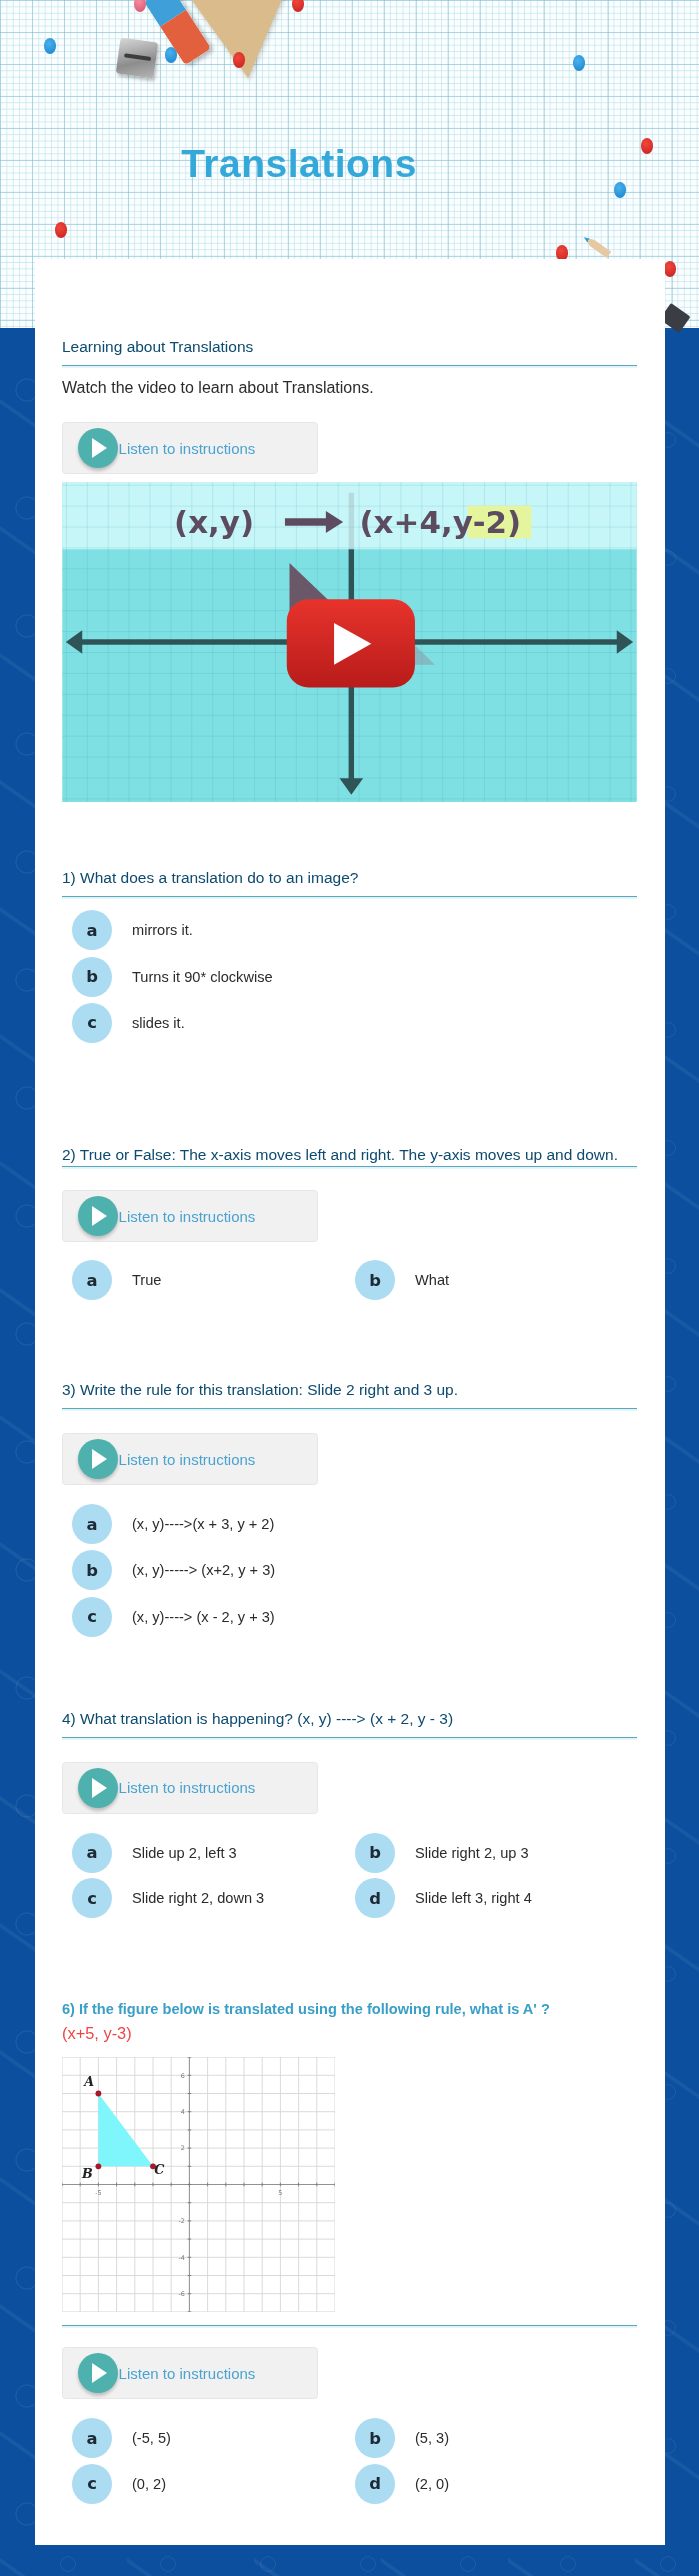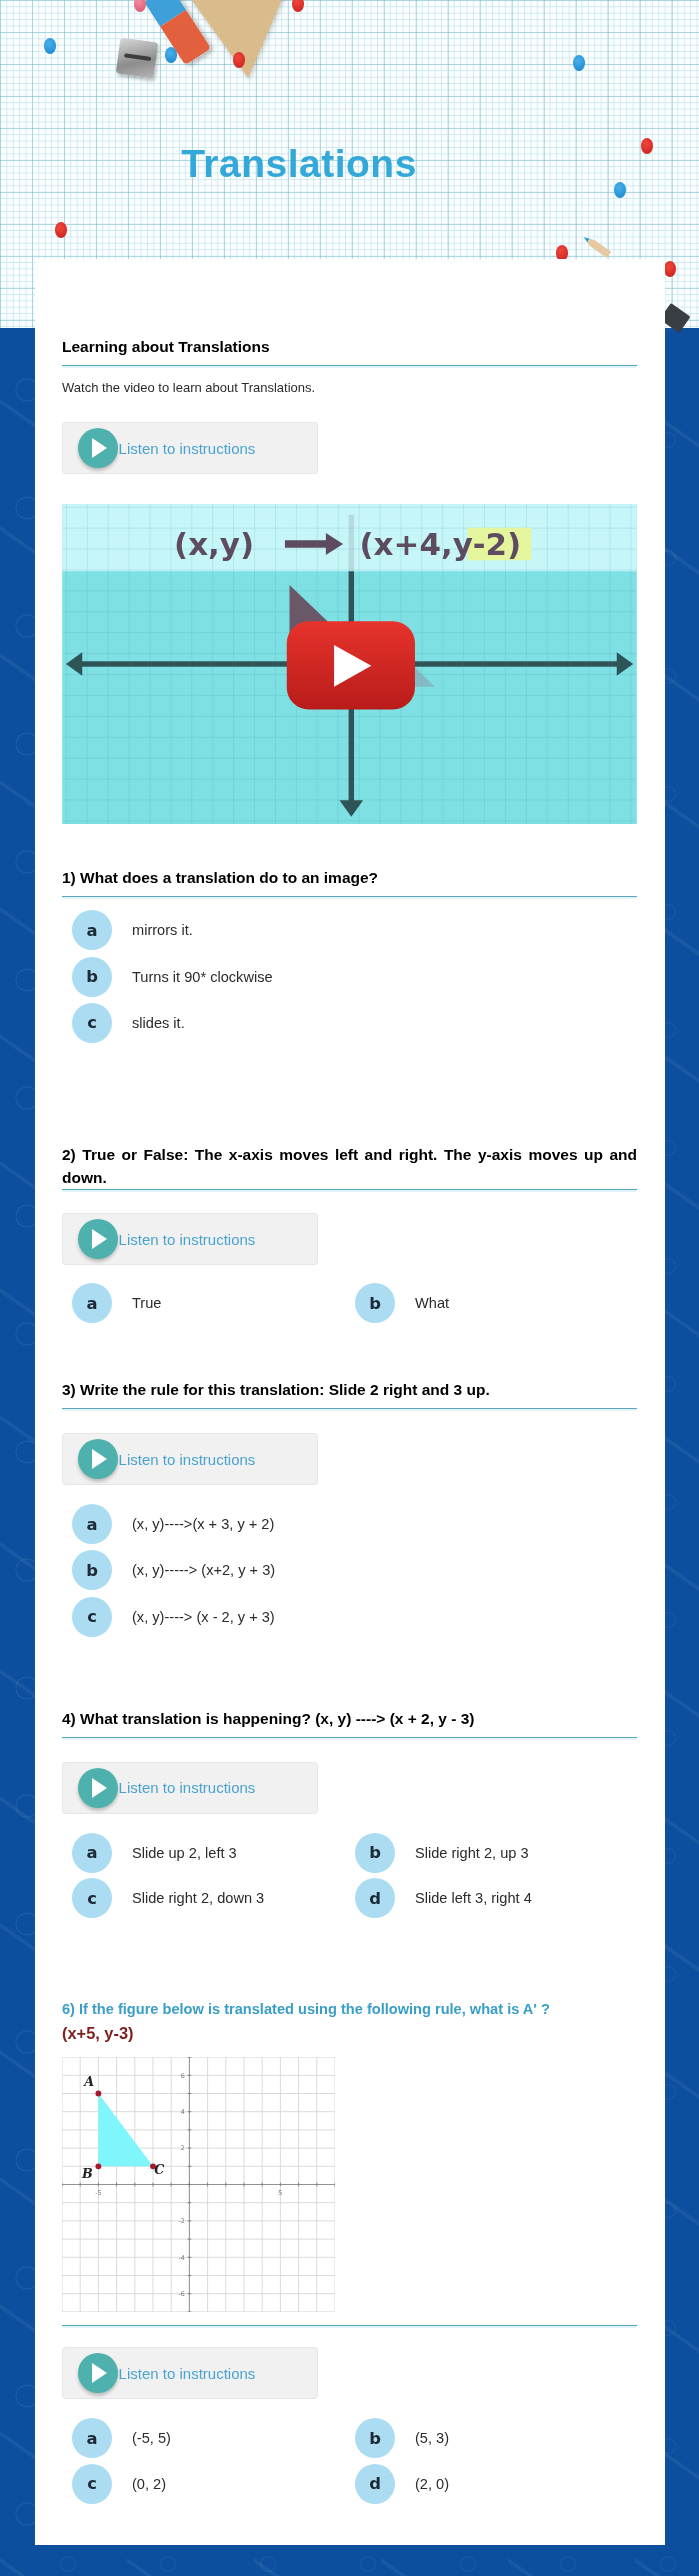--- a/index.html
+++ b/index.html
@@ -69,26 +69,26 @@
     background: #3b3d44; transform: rotate(35deg); border-radius: 1.8px;
   }
 
   
   .card {
     position: absolute; left: 35px; top: 259px; width: 630px; height: 2286px;
     background: #ffffff;
   }
   .sec { position: absolute; left: 27px; width: 575px; }
   .q-head {
-    font-weight: bold; font-size: 15.5px; line-height: 24px; color: #000000;
+    font-weight: normal; font-size: 15.5px; line-height: 24px; color: #0c4a6e;
     padding-bottom: 5.5px; border-bottom: 1.8px solid #5aa7bd;
     box-shadow: 0 1.8px 0 #dff3f8;
   }
   .q-head.justify { text-align: justify; line-height: 23px; padding-bottom: 0; margin-top: 23px; }
-  .body-text { font-size: 13px; line-height: 20px; color: #2b2b2b; margin-top: 12.7px; }
+  .body-text { font-size: 16px; line-height: 20px; color: #2b2b2b; margin-top: 12.7px; }
 
   .listen-btn {
     display: flex; align-items: center; width: 256px; height: 52px;
     background: #f1f1f1; border: 0.9px solid #e6e6e6; border-radius: 3.6px;
     padding-left: 14.6px; cursor: pointer;
   }
   .play-circle {
     width: 40px; height: 40px; border-radius: 50%; background: #4fb1ad;
     box-shadow: 0 2.7px 3.6px rgba(0,0,0,0.22); position: relative; flex: none;
   }
@@ -103,27 +103,27 @@
   .choices.tight { row-gap: 5.5px; }
   .choice { display: flex; align-items: center; height: 40px; cursor: pointer; }
   .letter {
     width: 40px; height: 40px; border-radius: 50%; background: #abdcf2; flex: none;
     display: flex; align-items: center; justify-content: center;
     font-family: "DejaVu Sans", sans-serif; font-weight: bold; font-size: 16.4px; color: #1e2a36;
   }
   .choice-text { margin-left: 20px; font-size: 14.6px; color: #2b2b2b; }
 
   .video {
-    position: relative; width: 620px; height: 320px; margin-top: 30px; cursor: pointer; overflow: hidden;
+    position: relative; width: 620px; height: 320px; margin-top: 8px; cursor: pointer; overflow: hidden;
   }
   .video svg { display: block; }
 
   .q6-block { padding-bottom: 10px; border-bottom: 1.8px solid #5aa7bd; box-shadow: 0 1.8px 0 #dff3f8; }
   .q6-line1 { font-size: 14.6px; line-height: 24px; color: #3a9fc6; white-space: nowrap; }
-  .q6-line2 { font-size: 16.4px; line-height: 24px; color: #7f1d1d; font-weight: bold; }
+  .q6-line2 { font-size: 16.4px; line-height: 24px; color: #ef4444; font-weight: normal; }
   .graph { margin-top: 12px; width: 273px; height: 255px; }
 </style>
 </head>
 <body>
 
 <div class="header-paper">
   <div class="dot pink" style="left:134px;top:-3.6px"></div>
   <div class="dot blue" style="left:44px;top:38px"></div>
   <div class="sharpener"></div>
   <div class="dot blue" style="left:165px;top:47px"></div>

